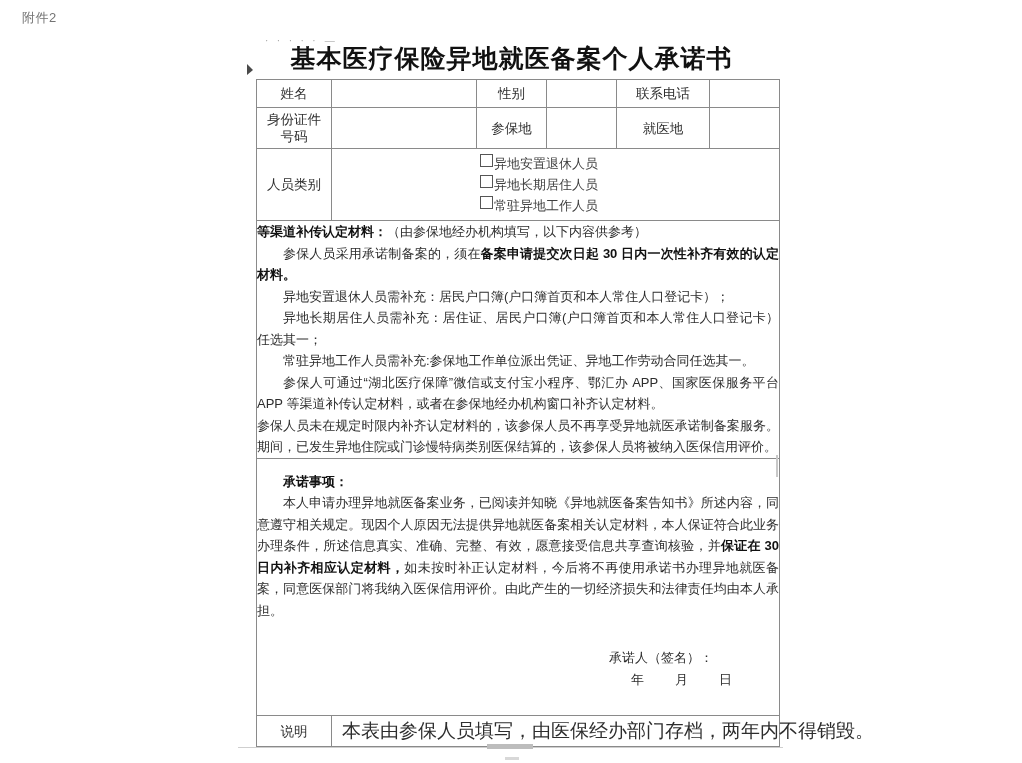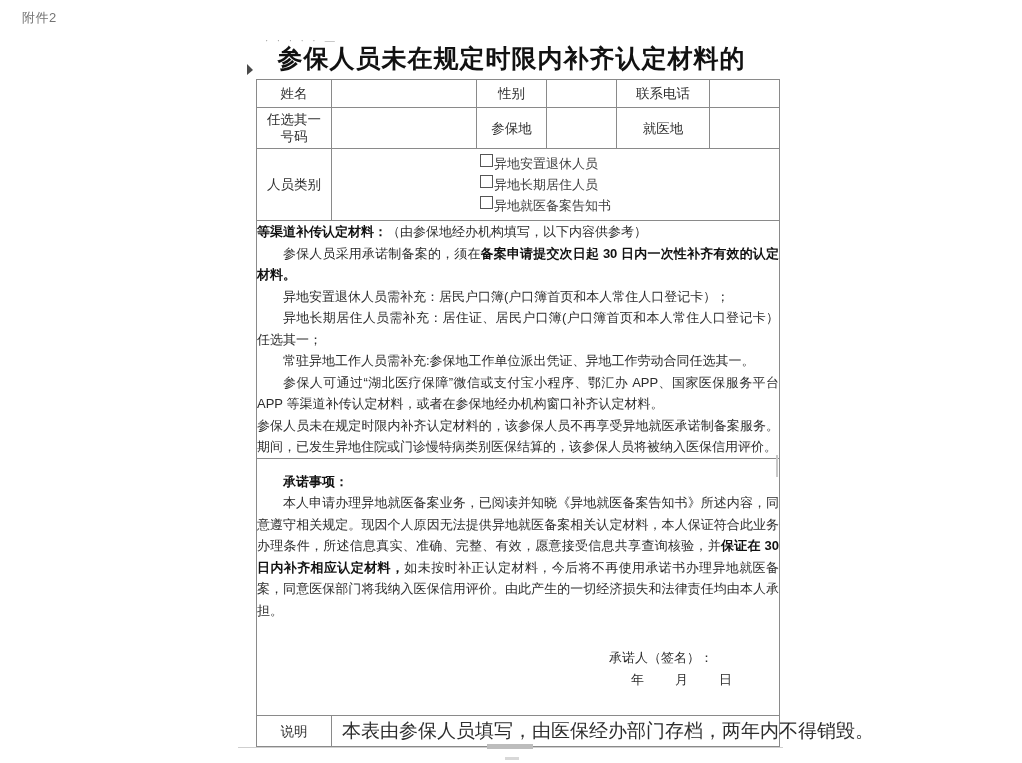--- a/index.html
+++ b/index.html
@@ -225,21 +225,21 @@
 <div class="scan-dots">
   <span>· · · · ·</span><span class="dash">—</span>
 </div>
 
 <div class="edge-marker">
   <svg width="9" height="13" viewBox="0 0 9 13" xmlns="http://www.w3.org/2000/svg">
     <path d="M1 1 L1 12 L7 7 Z" fill="#4a4a4a"></path>
   </svg>
 </div>
 
-<div class="doc-title">参保人员未在规定时限内补齐认定材料的</div>
+<div class="doc-title">基本医疗保险异地就医备案个人承诺书</div>
 
 <div class="form-wrap">
   <table class="form">
     <colgroup>
       <col style="width:75px">
       <col style="width:75px">
       <col style="width:70px">
       <col style="width:70px">
       <col style="width:70px">
       <col style="width:93px">
@@ -250,21 +250,21 @@
         <tr class="row-basic">
       <td class="lbl">姓名</td>
       <td class="cell-blank" colspan="2"></td>
       <td class="lbl">性别</td>
       <td class="cell-blank"></td>
       <td class="lbl">联系电话</td>
       <td class="cell-blank"></td>
     </tr>
 
     <tr class="row-id">
-      <td class="lbl" style="white-space:pre-line;">任选其一
+      <td class="lbl" style="white-space:pre-line;">身份证件
 号码</td>
       <td class="cell-blank" colspan="2"></td>
       <td class="lbl">参保地</td>
       <td class="cell-blank"></td>
       <td class="lbl">就医地</td>
       <td class="cell-blank"></td>
     </tr>
 
     <tr class="row-category">
       <td class="lbl">人员类别</td>
@@ -273,21 +273,21 @@
           <label class="cat-opt">
             <span class="chk"></span>
             <span>异地安置退休人员</span>
           </label>
           <label class="cat-opt">
             <span class="chk"></span>
             <span>异地长期居住人员</span>
           </label>
           <label class="cat-opt">
             <span class="chk"></span>
-            <span>异地就医备案告知书</span>
+            <span>常驻异地工作人员</span>
           </label>
         </div>
       </td>
     </tr>
 
     <tr>
       <td class="block" colspan="7">
         <p class="para"><b>等渠道补传认定材料：</b><span>（由参保地经办机构填写，以下内容供参考）</span></p>
         <p class="para indent"><span>参保人员采用承诺制备案的，须在</span><b>备案申请提交次日起 30 日内一次性补齐有效的认定材料。</b></p>
         <p class="para indent">异地安置退休人员需补充：居民户口簿(户口簿首页和本人常住人口登记卡）；</p>

